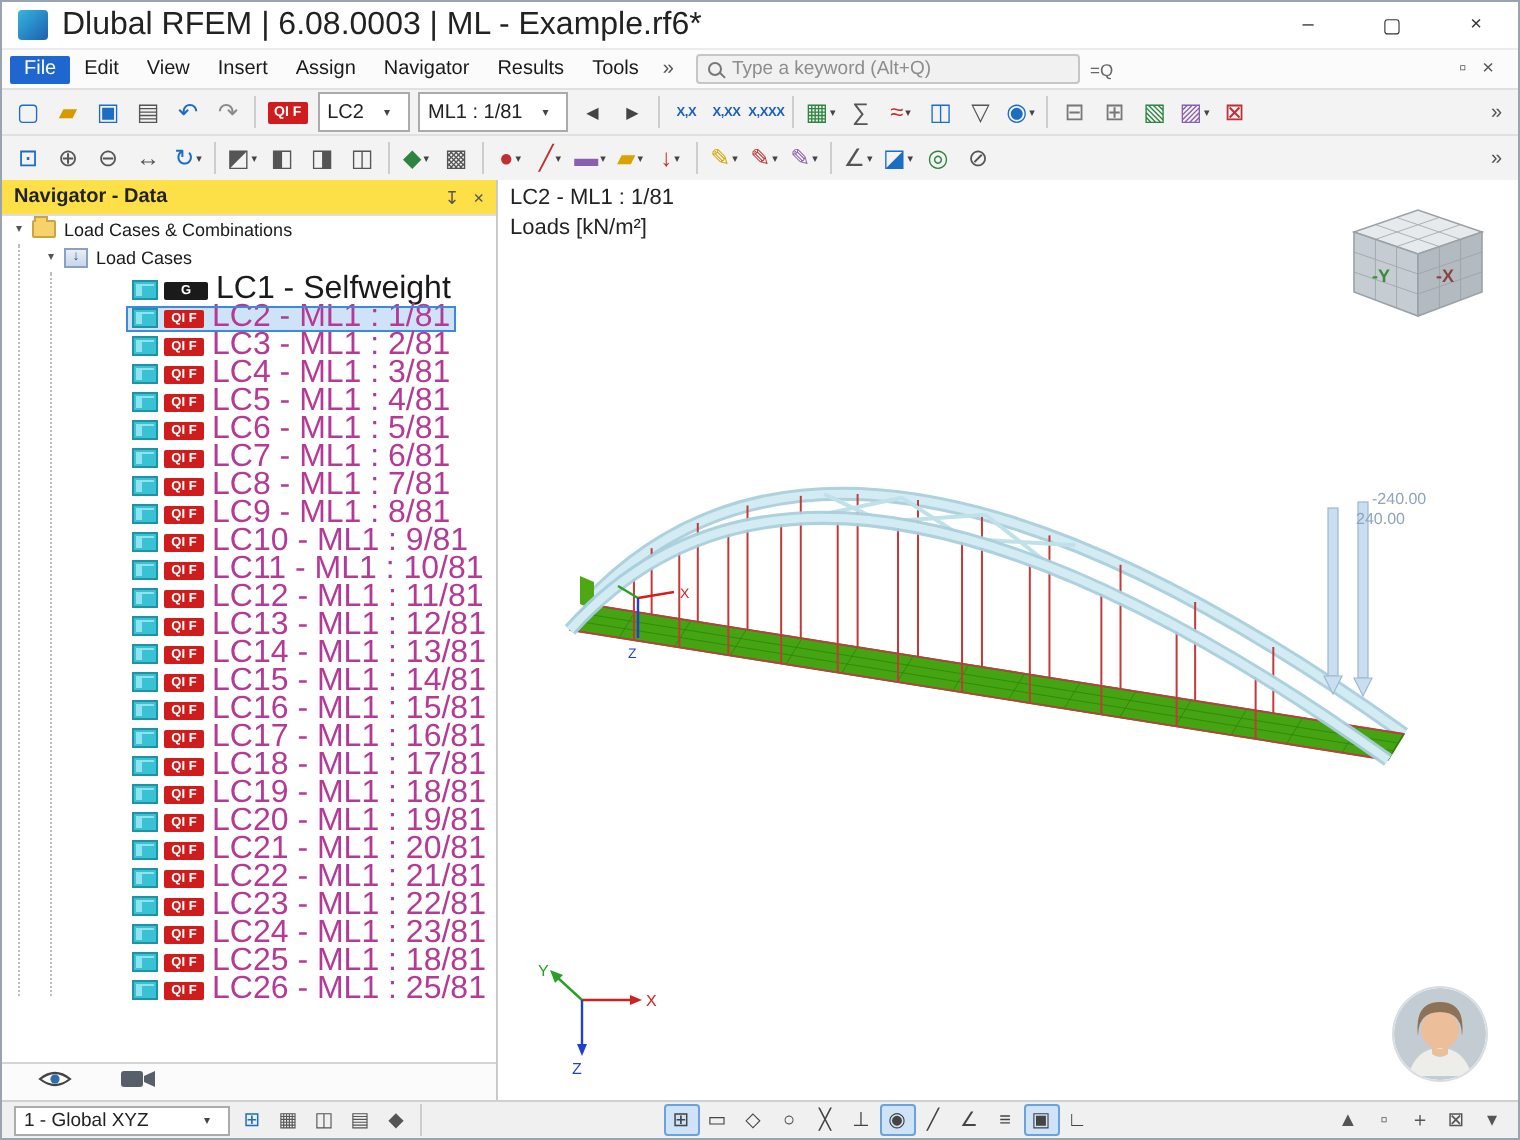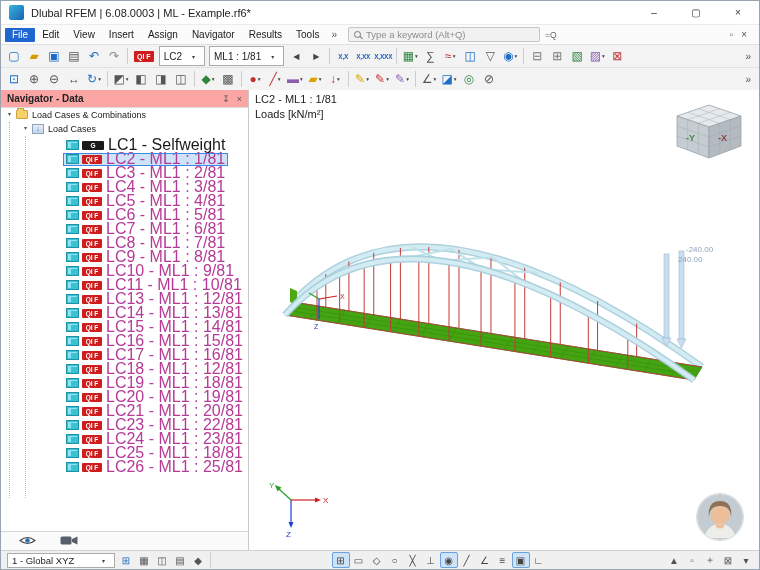--- a/index.html
+++ b/index.html
@@ -3,21 +3,21 @@
 <meta charset="utf-8">
 <style>
   *{margin:0;padding:0;box-sizing:border-box}
   html,body{width:760px;height:570px;overflow:hidden}
   body{font-family:"Liberation Sans",sans-serif;background:#dfe3e8}
   .window{position:absolute;inset:0;width:760px;height:570px;background:#fff;border:1px solid #9aa4b0;display:flex;flex-direction:column;overflow:hidden}
 
   
   .titlebar{height:24px;flex:0 0 auto;display:flex;align-items:center;background:#fff;padding-left:8px;border-bottom:1px solid #ececec}
   .app-icon{width:15px;height:15px;border-radius:2px;background:linear-gradient(135deg,#35b6e0 0%,#1b5fae 100%);margin-right:7px;flex:0 0 auto}
-  .title-text{font-size:11px;color:#222;white-space:nowrap}
+  .title-text{font-size:16px;color:#222;white-space:nowrap}
   .win-controls{margin-left:auto;display:flex;height:100%}
   .win-btn{width:42px;display:flex;align-items:center;justify-content:center;font-size:10px;color:#333}
 
   
   .menubar{height:19px;flex:0 0 auto;display:flex;align-items:center;background:#fbfbfb;padding:0 4px}
   .menu-item{font-size:10px;padding:1.5px 7px;color:#1a1a1a;cursor:default;border-radius:1px}
   .menu-item.active{background:#1f66d1;color:#fff}
   .menu-overflow{font-size:10px;color:#555;padding:0 5px}
   .searchbox{display:inline-flex;align-items:center;width:192px;height:15px;background:#f1f1f1;border:1px solid #c6c6c6;border-radius:2px;margin-left:6px;padding:0 5px;gap:5px}
   .mag{width:7px;height:7px;border:1.3px solid #777;border-radius:50%;position:relative;flex:0 0 auto}
@@ -37,21 +37,21 @@
   .tb-sep{width:1px;height:16px;background:#cdcdcd;margin:0 3px;display:inline-block}
   .combo{display:inline-flex;align-items:center;height:20px;background:#fff;border:1px solid #ababab;font-size:10px;padding:0 4px;margin:0 2px;color:#222}
   .combo .caret{font-size:6px;margin-left:7px;color:#444}
   .badge{font-size:7px;font-weight:bold;color:#fff;background:#cf1d1d;padding:2px 3px;border-radius:1px;margin:0 3px}
   .overflow{margin-left:auto;font-size:10px;color:#555;padding:0 5px}
   .nav-arrow{font-size:8px;color:#444}
 
   
   .main{flex:1;display:flex;min-height:0}
   .navigator{width:248px;flex:0 0 auto;background:#fff;border-right:1px solid #c9c9c9;display:flex;flex-direction:column}
-  .nav-header{height:18px;flex:0 0 auto;background:#fca5a5;border-bottom:1px solid #ddd;display:flex;align-items:center;padding:0 6px;font-size:10px;font-weight:bold;color:#222}
+  .nav-header{height:18px;flex:0 0 auto;background:#fde047;border-bottom:1px solid #ddd;display:flex;align-items:center;padding:0 6px;font-size:10px;font-weight:bold;color:#222}
   .hdr-icons{margin-left:auto;display:flex;gap:7px;font-size:9px;color:#555;font-weight:normal}
   .tree{flex:1;overflow:hidden;padding-top:2px;position:relative}
   .guide{position:absolute;border-left:1px dotted #bdbdbd}
   .tree-row{height:14px;display:flex;align-items:flex-start;font-size:9px;color:#1a1a1a;position:relative}
   .caret{width:9px;font-size:6px;color:#555;text-align:center;margin-right:2px;flex:0 0 auto}
   .folder{width:12px;height:9px;background:#f7d26a;border:1px solid #c9a53f;border-radius:1px;margin-right:4px;position:relative;flex:0 0 auto}
   .folder::before{content:'';position:absolute;top:-3px;left:0;width:5px;height:2px;background:#f7d26a;border:1px solid #c9a53f;border-bottom:none}
   .grp-icon{width:12px;height:10px;margin-right:4px;background:linear-gradient(#e8eef7,#c7d6ea);border:1px solid #8aa2c0;font-size:7px;line-height:8px;text-align:center;color:#2d5f9e;flex:0 0 auto}
   .grp-icon::after{content:'↓'}
   .lc-row{height:14px;display:flex;align-items:center;padding-left:62px}
@@ -403,20 +403,27 @@
               <span class="lc-inner">
                 <span class="lc-icon"></span>
                 <span class="lc-badge qif">QI F</span>
                 <span class="lc-label">LC11 - ML1 : 10/81</span>
               </span>
             </div>
             <div class="lc-row">
               <span class="lc-inner">
                 <span class="lc-icon"></span>
                 <span class="lc-badge qif">QI F</span>
+                <span class="lc-label">LC12 - ML1 : 11/81</span>
+              </span>
+            </div>
+            <div class="lc-row">
+              <span class="lc-inner">
+                <span class="lc-icon"></span>
+                <span class="lc-badge qif">QI F</span>
                 <span class="lc-label">LC13 - ML1 : 12/81</span>
               </span>
             </div>
             <div class="lc-row">
               <span class="lc-inner">
                 <span class="lc-icon"></span>
                 <span class="lc-badge qif">QI F</span>
                 <span class="lc-label">LC14 - ML1 : 13/81</span>
               </span>
             </div>
@@ -438,21 +445,21 @@
               <span class="lc-inner">
                 <span class="lc-icon"></span>
                 <span class="lc-badge qif">QI F</span>
                 <span class="lc-label">LC17 - ML1 : 16/81</span>
               </span>
             </div>
             <div class="lc-row">
               <span class="lc-inner">
                 <span class="lc-icon"></span>
                 <span class="lc-badge qif">QI F</span>
-                <span class="lc-label">LC18 - ML1 : 12/81</span>
+                <span class="lc-label">LC18 - ML1 : 17/81</span>
               </span>
             </div>
             <div class="lc-row">
               <span class="lc-inner">
                 <span class="lc-icon"></span>
                 <span class="lc-badge qif">QI F</span>
                 <span class="lc-label">LC19 - ML1 : 18/81</span>
               </span>
             </div>
             <div class="lc-row">
@@ -460,20 +467,27 @@
                 <span class="lc-icon"></span>
                 <span class="lc-badge qif">QI F</span>
                 <span class="lc-label">LC20 - ML1 : 19/81</span>
               </span>
             </div>
             <div class="lc-row">
               <span class="lc-inner">
                 <span class="lc-icon"></span>
                 <span class="lc-badge qif">QI F</span>
                 <span class="lc-label">LC21 - ML1 : 20/81</span>
+              </span>
+            </div>
+            <div class="lc-row">
+              <span class="lc-inner">
+                <span class="lc-icon"></span>
+                <span class="lc-badge qif">QI F</span>
+                <span class="lc-label">LC22 - ML1 : 21/81</span>
               </span>
             </div>
             <div class="lc-row">
               <span class="lc-inner">
                 <span class="lc-icon"></span>
                 <span class="lc-badge qif">QI F</span>
                 <span class="lc-label">LC23 - ML1 : 22/81</span>
               </span>
             </div>
             <div class="lc-row">

